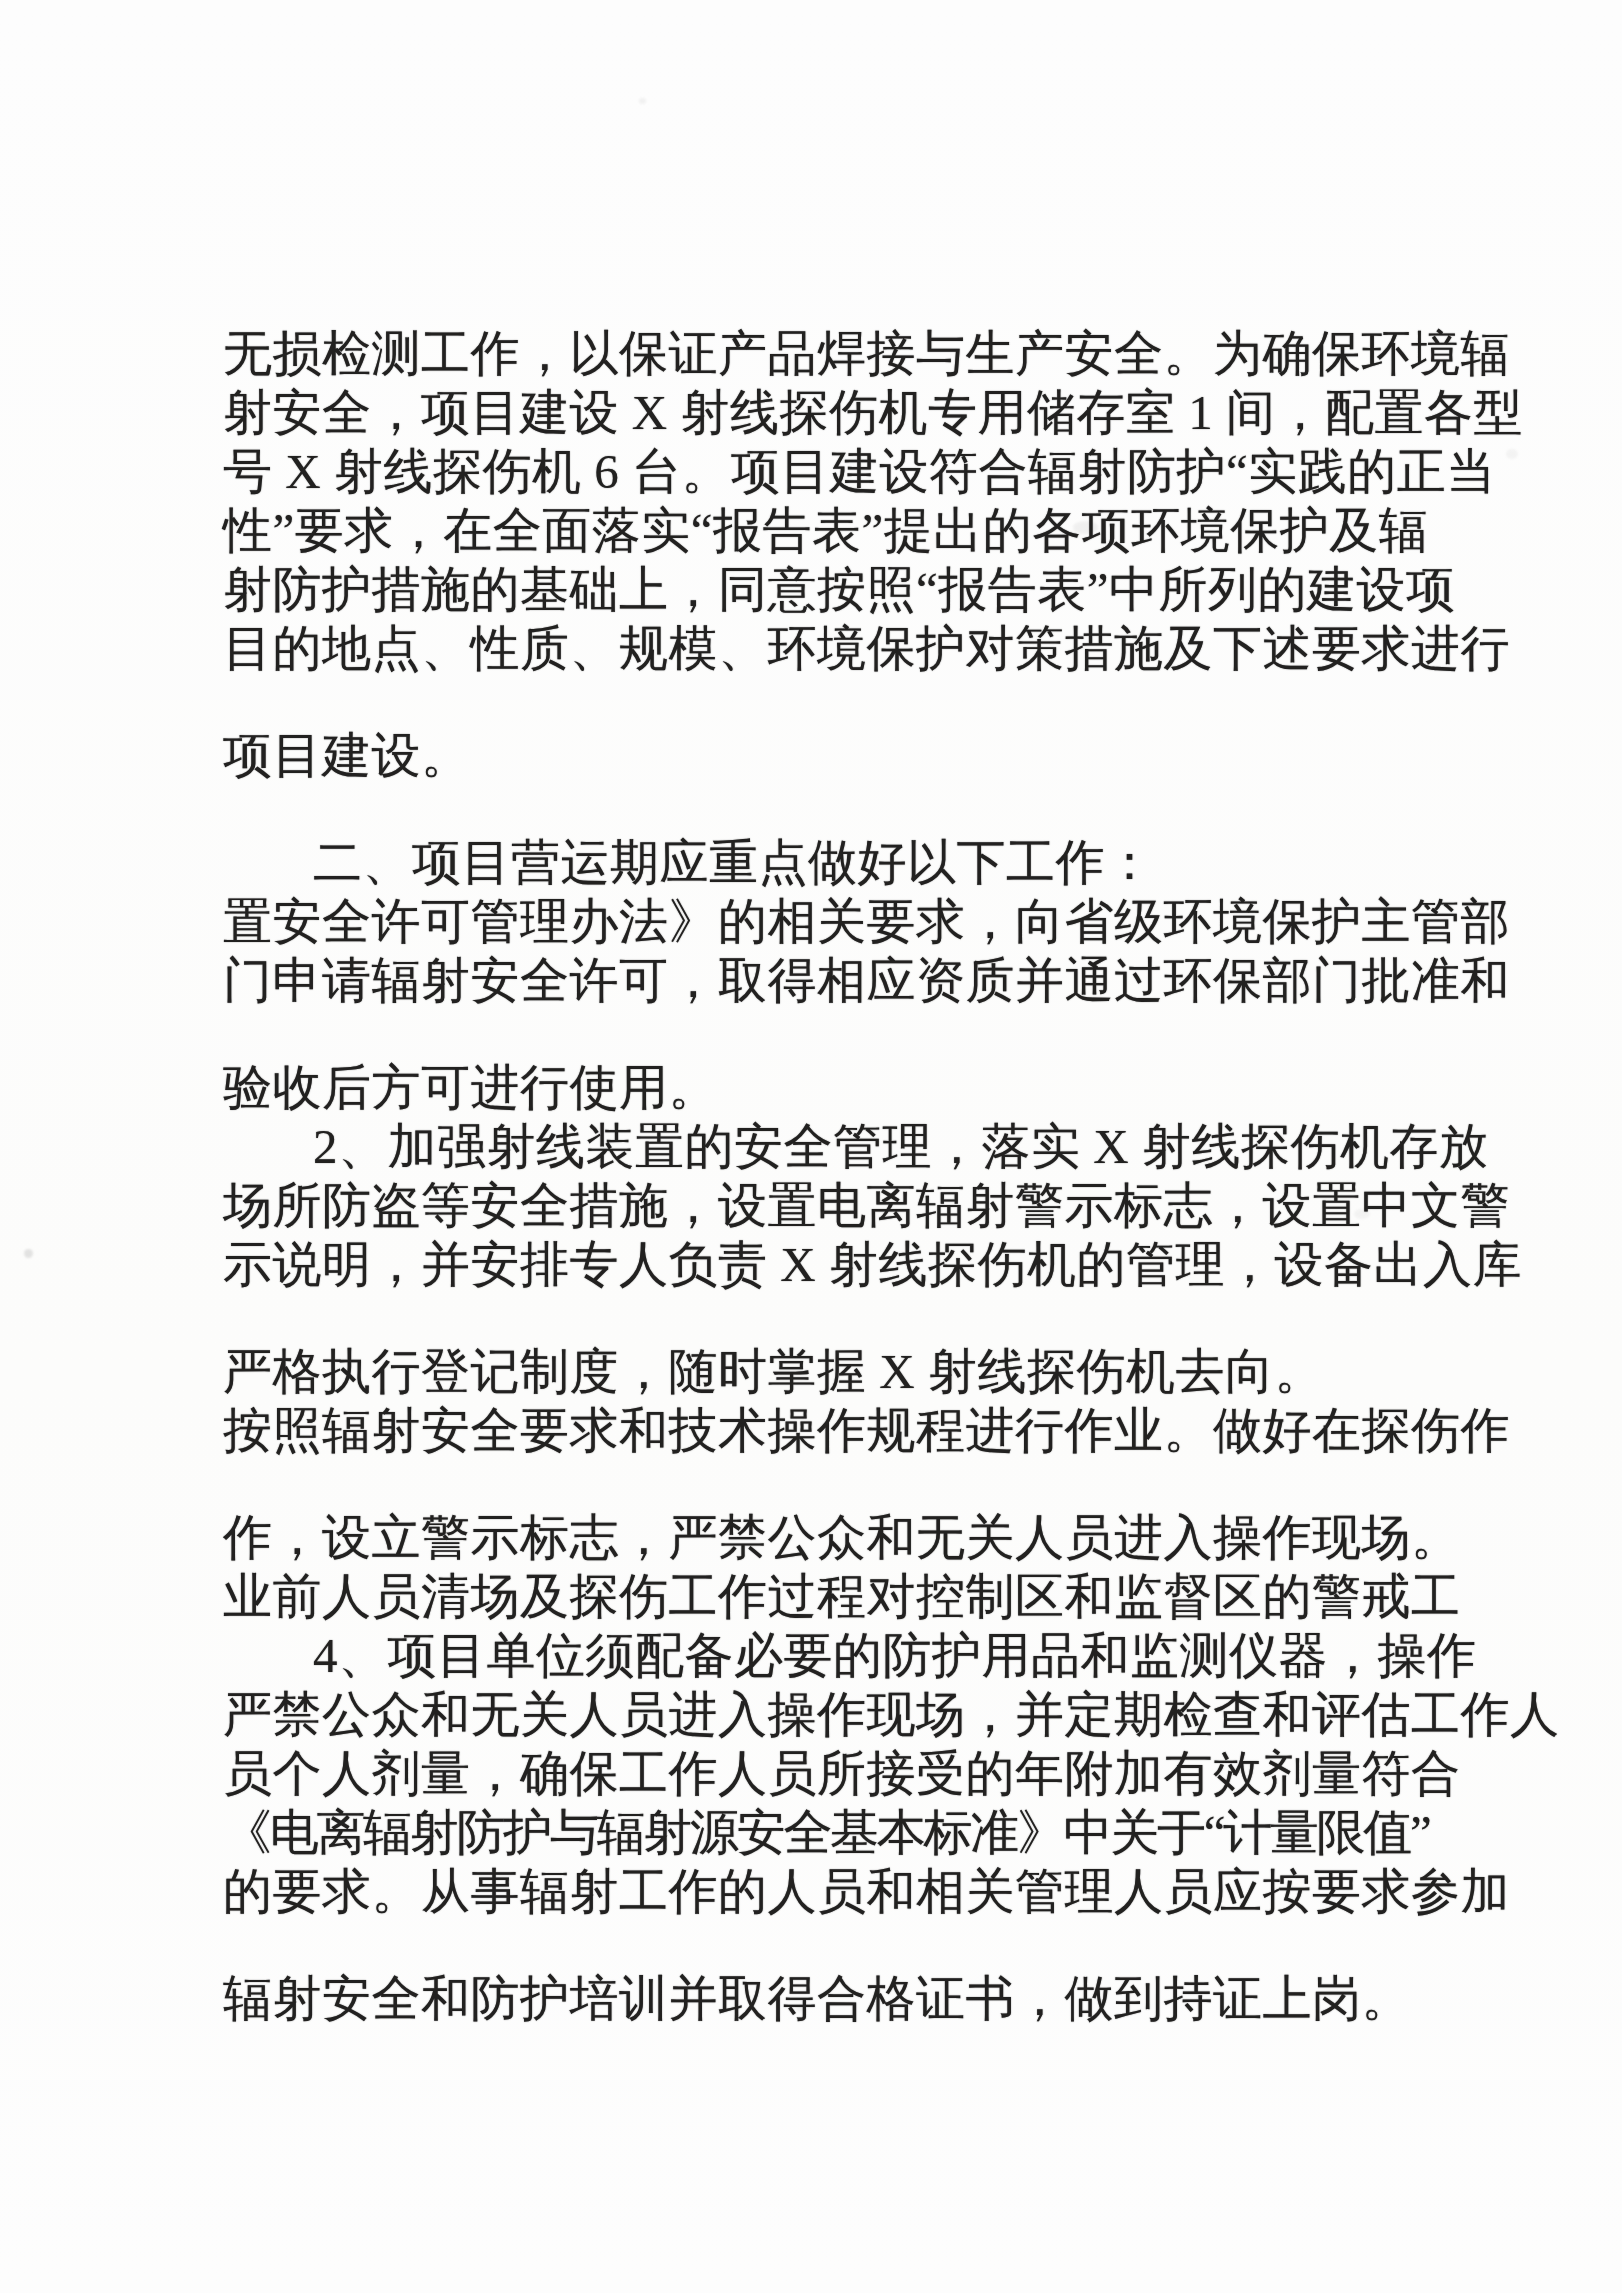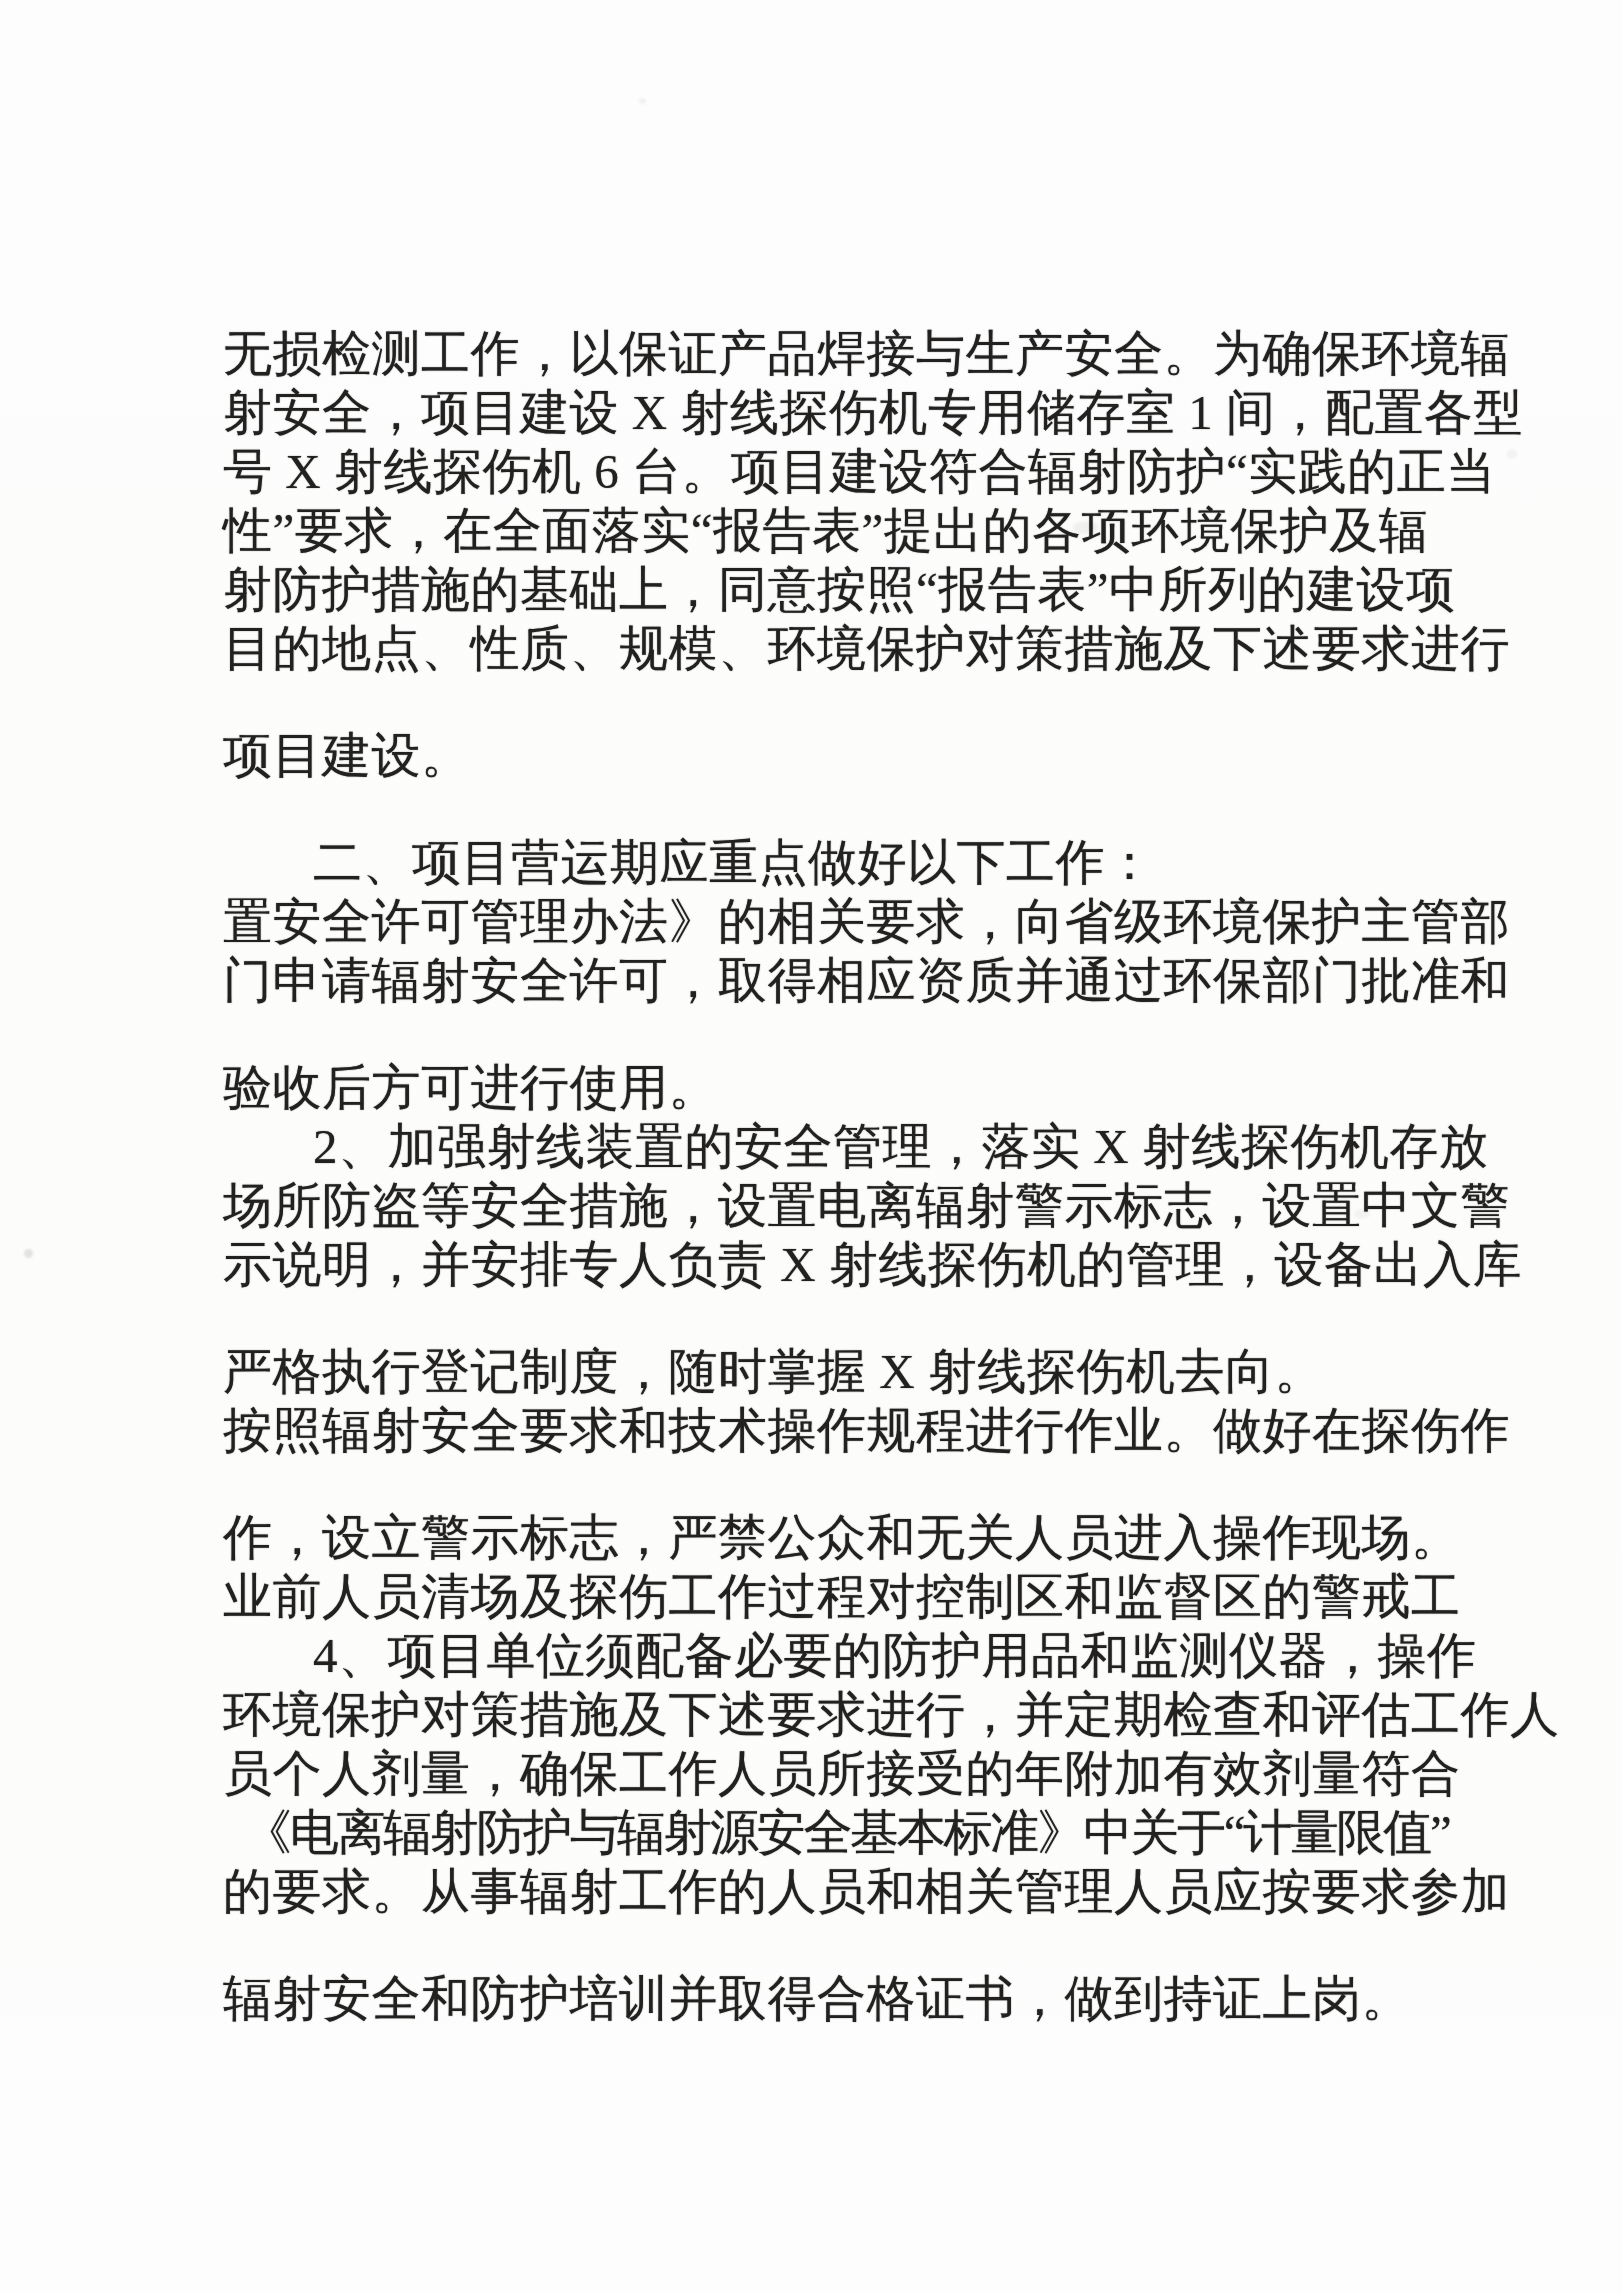--- a/index.html
+++ b/index.html
@@ -33,21 +33,20 @@
   .line.last{
     text-align-last:left;
     margin-top:48px;
   }
   .line.indent{
     padding-left:90px;
   }
   .line.tight{
     letter-spacing:-2.3px;
     text-align-last:left;
-    margin-left:20px;
   }
   
   .speck{
     position:absolute;
     background:#8a8a8a;
     border-radius:50%;
     filter:blur(1.2px);
   }
   .speck.s1{left:1073px;top:521px;width:25px;height:12.7px;opacity:.10;}
   .speck.s2{left:1506px;top:449px;width:11.7px;height:9.8px;opacity:.08;}
@@ -83,21 +82,21 @@
     <div class="line">门申请辐射安全许可，取得相应资质并通过环保部门批准和</div>
     <div class="line last">验收后方可进行使用。</div>
     <div class="line indent">2、加强射线装置的安全管理，落实 X 射线探伤机存放</div>
     <div class="line">场所防盗等安全措施，设置电离辐射警示标志，设置中文警</div>
     <div class="line">示说明，并安排专人负责 X 射线探伤机的管理，设备出入库</div>
     <div class="line last">严格执行登记制度，随时掌握 X 射线探伤机去向。</div>
     <div class="line">按照辐射安全要求和技术操作规程进行作业。做好在探伤作</div>
     <div class="line last">作，设立警示标志，严禁公众和无关人员进入操作现场。</div>
     <div class="line">业前人员清场及探伤工作过程对控制区和监督区的警戒工</div>
     <div class="line indent">4、项目单位须配备必要的防护用品和监测仪器，操作</div>
-    <div class="line">环境保护对策措施及下述要求进行，并定期检查和评估工作人</div>
+    <div class="line">严禁公众和无关人员进入操作现场，并定期检查和评估工作人</div>
     <div class="line">员个人剂量，确保工作人员所接受的年附加有效剂量符合</div>
     <div class="line tight">《电离辐射防护与辐射源安全基本标准》中关于“计量限值”</div>
     <div class="line">的要求。从事辐射工作的人员和相关管理人员应按要求参加</div>
     <div class="line last">辐射安全和防护培训并取得合格证书，做到持证上岗。</div>
   </div>
 
 </div>
 
 
 </body></html>

